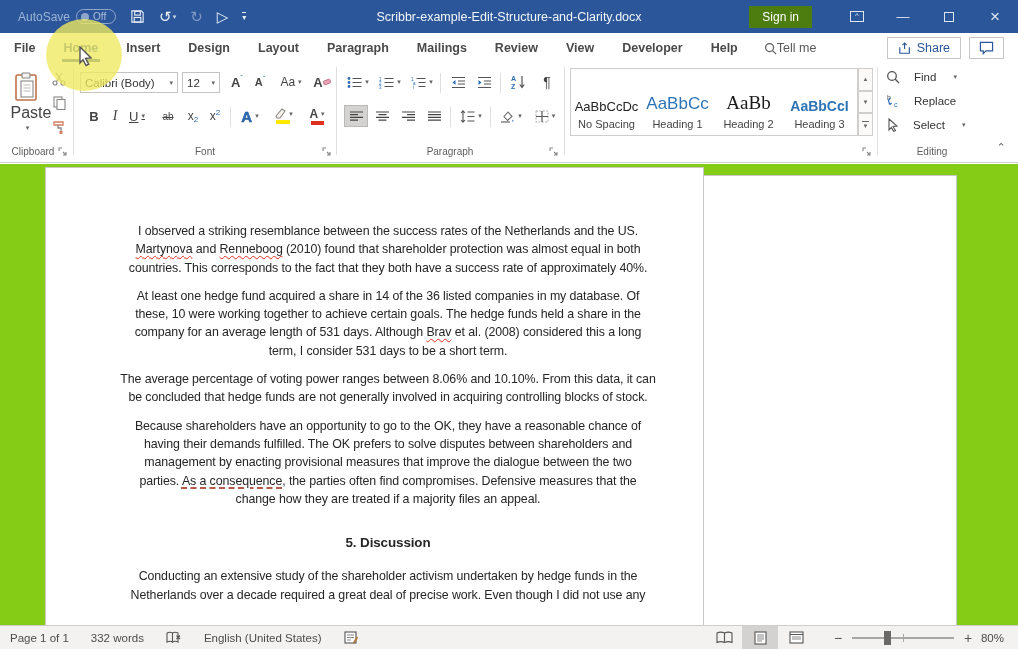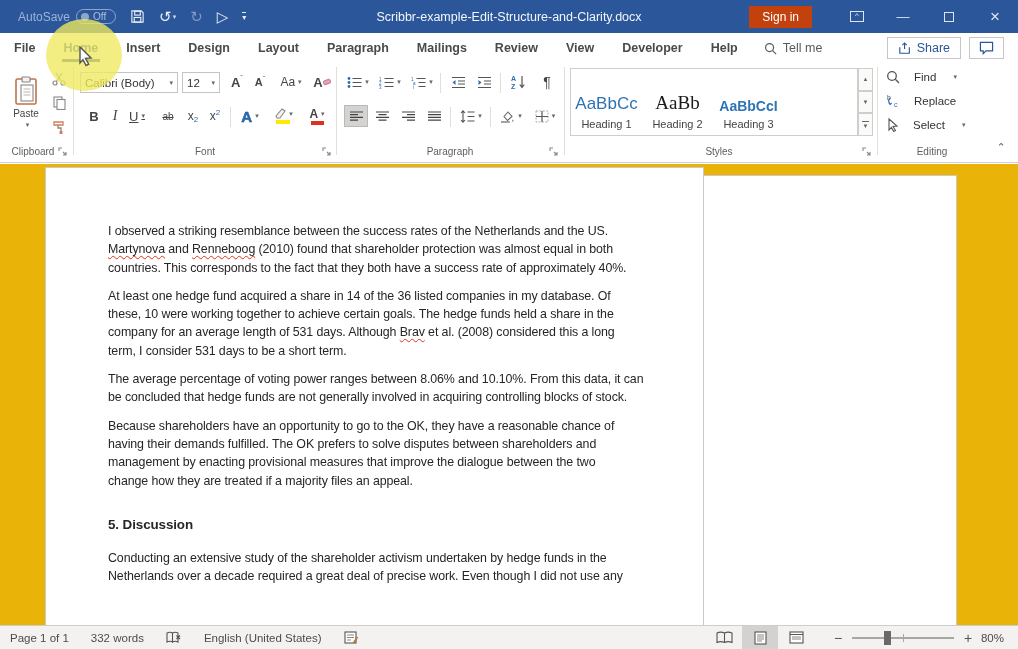--- a/index.html
+++ b/index.html
@@ -11,31 +11,31 @@
   .qat { display:flex; align-items:center; gap:14px; padding-left:18px; }
   .autosave { display:flex; align-items:center; gap:6px; color:#9db3d6; }
   .as-pill { width:40px; height:15px; border:1px solid #8fa6cc; border-radius:8px; display:flex; align-items:center; padding:0 4px; gap:4px; color:#aebfdd; font-size:10px; }
   .as-dot { width:8px; height:8px; border-radius:50%; background:#8fa6cc; }
   .qat-ic { color:#e8edf6; font-size:15px; line-height:1; display:flex; align-items:center; }
   .dim { color:#7f97c2; }
   .caret-sm { font-size:7px; margin-left:1px; color:#cdd8ea; }
   .qat-custom { border-top:1.5px solid #e8edf6; font-size:8px; line-height:8px; padding-top:1px; color:#e8edf6; }
   #doc-title { position:absolute; left:0; right:0; top:0; height:33px; display:flex; align-items:center; justify-content:center; color:#f2f5fa; font-size:12.5px; pointer-events:none; }
   .tb-right { position:absolute; right:0; top:0; height:33px; display:flex; align-items:center; }
-  .signin { background:#c2410c; color:#fff; font-size:12px; padding:4px 13px; margin-right:22px; cursor:pointer; }
+  .signin { background:#4d7c0f; color:#fff; font-size:12px; padding:4px 13px; margin-right:22px; cursor:pointer; }
   .winbtn { width:46px; height:33px; display:flex; align-items:center; justify-content:center; color:#dfe6f2; font-size:13px; }
   .maxbox { width:10px; height:10px; border:1px solid #dfe6f2; }
   .ribdisp { width:14px; height:11px; border:1px solid #dfe6f2; display:flex; align-items:flex-start; justify-content:center; font-size:8px; line-height:7px; }
 
   
   #tabrow { position:absolute; left:0; top:33px; width:100%; height:30px; background:#fff; display:flex; align-items:center; font-size:12.5px; color:#4a4a4a; }
   .tab { padding:7px 14px; cursor:pointer; position:relative;font-weight:bold; }
   .tab.active { color:#2b579a; }
   .tab.active::after { content:""; position:absolute; left:12px; right:12px; bottom:0; height:3px; background:#2b579a; }
-  .tellme { display:flex; align-items:center; gap:6px; color:#5a5a5a; padding:0 12px; }
+  .tellme { display:flex; align-items:center; color:#5a5a5a; padding:0 12px; }
   .tabrow-spacer { flex:1; }
   .share-btn { display:flex; align-items:center; gap:5px; border:1px solid #c8c6c4; background:#fff; color:#2b579a; font-size:12.5px; padding:3px 10px; margin-right:8px; cursor:pointer; }
   .cmt-btn { border:1px solid #c8c6c4; background:#fff; padding:3px 9px; margin-right:14px; cursor:pointer; display:flex; align-items:center; }
 
   
   #ribbon { position:absolute; left:0; top:63px; width:100%; height:100px; background:#fff; border-bottom:1px solid #d2d0ce; }
   .gsep { position:absolute; top:4px; width:1px; height:88px; background:#e1dfdd; }
   .glabel { position:absolute; bottom:5px; font-size:10px; color:#605e5c; text-align:center; }
   .launcher { position:absolute; bottom:5px; width:10px; height:10px; cursor:pointer; }
   .rbtn { position:absolute; display:flex; align-items:center; justify-content:center; color:#444; cursor:pointer; }
@@ -54,21 +54,21 @@
   .p-nospace { font-size:13px; color:#222; }
   .p-h1 { font-size:17px; color:#2e74b5; font-weight:400; }
   .p-h2 { font-size:19px; color:#1a1a1a; font-family:"Liberation Serif",serif; }
   .p-h3 { font-size:14px; color:#2e74b5; font-weight:bold; }
   #styscroll { position:absolute; left:858px; top:5px; width:15px; height:68px; display:flex; flex-direction:column; }
   .sarw { flex:1; border:1px solid #d0cecc; background:#fbfaf9; font-size:6px; color:#666; display:flex; align-items:center; justify-content:center; flex-direction:column; cursor:pointer; }
 
   .edrow { position:absolute; left:886px; display:flex; align-items:center; gap:14px; font-size:11.5px; color:#333; cursor:pointer; }
 
   
-  #canvas { position:absolute; left:0; top:164px; width:100%; height:461px; background:#eab308; overflow:hidden; }
+  #canvas { position:absolute; left:0; top:164px; width:100%; height:461px; background:#84cc16; overflow:hidden;text-align:center; }
   #page { position:absolute; left:45px; top:3px; width:659px; height:470px; background:#fff; border:1px solid #cbc9c7; border-bottom:none; }
   #markup { position:absolute; left:703px; top:11px; width:254px; height:462px; background:#fff; border:1px solid #cbc9c7; border-bottom:none; }
   #doctext { position:absolute; left:62px; top:56px; width:560px; font-size:12.4px; color:#262626; letter-spacing:-0.1px; }
   #doctext .line { height:18.3px; white-space:nowrap; }
   #doctext .blk-p { margin-bottom:10px; }
   #doctext .blk-h { font-weight:bold; font-size:13.4px; margin-top:25px; margin-bottom:16px; }
   .run-spell { text-decoration:underline; text-decoration-style:wavy; text-decoration-color:#e0331f; text-decoration-thickness:1px; text-underline-offset:2px; }
   .run-dash { text-decoration:underline; text-decoration-style:dashed; text-decoration-color:#b35a4a; text-decoration-thickness:1.5px; text-underline-offset:3px; }
 
   
@@ -164,21 +164,21 @@
 
   <div id="ribbon">
 
     <div class="rbtn" style="left:6px; top:5px; width:40px; height:68px; flex-direction:column; gap:2px;">
       <svg class="ic" width="24" height="30" viewBox="0 0 24 30">
           <rect x="2" y="3" width="20" height="25" rx="1.5" fill="none" stroke="#c0724a" stroke-width="1.6"></rect>
           <rect x="8" y="1" width="8" height="5" rx="1" fill="#f3f2f1" stroke="#8a8886" stroke-width="1.2"></rect>
           <rect x="7" y="9" width="12" height="16" fill="#fff" stroke="#8a8886" stroke-width="1.1"></rect>
           <path d="M9.5 13h7M9.5 16h7M9.5 19h7" stroke="#b9b7b5" stroke-width="1"></path>
         </svg>
-      <span style="font-size:10px;">Paste</span>
+      <span style="font-size:16px;padding-left:10px;">Paste</span>
       <span class="cc">▾</span>
     </div>
     <div class="rbtn" style="left:48px; top:6px; width:22px; height:20px;">
       <svg class="ic" width="14" height="14" viewBox="0 0 14 14">
           <circle cx="3" cy="11" r="2" fill="none" stroke="#8a8886" stroke-width="1.2"></circle>
           <circle cx="11" cy="11" r="2" fill="none" stroke="#8a8886" stroke-width="1.2"></circle>
           <path d="M4.5 9.5L10 1M9.5 9.5L4 1" stroke="#8a8886" stroke-width="1.2"></path>
         </svg>
     </div>
     <div class="rbtn" style="left:48px; top:30px; width:22px; height:20px;">
@@ -376,38 +376,41 @@
     <div class="glabel" style="left:337px; width:226px;">Paragraph</div>
     <div class="launcher" style="left:549px;">
         <svg class="ic" width="10" height="10" viewBox="0 0 10 10">
           <path d="M1 4V1h3M5 5l3 3M8 5v3H5" fill="none" stroke="#8a8886" stroke-width="1.1"></path>
         </svg>
       </div>
     <div class="gsep" style="left:564px;"></div>
 
     <div id="stylegal">
       <div class="stylecell">
+        <span class="sprev p-nospace">AaBbCcDc</span>
+        <span class="slab">No Spacing</span>
+      </div>
+      <div class="stylecell">
         <span class="sprev p-h1">AaBbCc</span>
         <span class="slab">Heading 1</span>
       </div>
       <div class="stylecell">
         <span class="sprev p-h2">AaBb</span>
         <span class="slab">Heading 2</span>
       </div>
       <div class="stylecell">
         <span class="sprev p-h3">AaBbCcI</span>
         <span class="slab">Heading 3</span>
       </div>
     </div>
     <div id="styscroll">
       <span class="sarw">▲</span>
       <span class="sarw">▼</span>
       <span class="sarw"><span style="width:7px; border-top:1px solid #666; margin-bottom:1px;"></span>▼</span>
     </div>
-    <div class="glabel" style="left:564px; width:310px;">Styles</div>
     <div class="launcher" style="left:862px;">
         <svg class="ic" width="10" height="10" viewBox="0 0 10 10">
           <path d="M1 4V1h3M5 5l3 3M8 5v3H5" fill="none" stroke="#8a8886" stroke-width="1.1"></path>
         </svg>
       </div>
     <div class="gsep" style="left:877px;"></div>
 
     <div class="edrow" style="top:7px;">
       <svg class="ic" width="14" height="14" viewBox="0 0 14 14">
           <circle cx="6" cy="6" r="4.3" fill="none" stroke="#555" stroke-width="1.3"></circle>
@@ -451,20 +454,21 @@
             <div class="line"><span>term, I consider 531 days to be a short term.</span></div>
           </div>
           <div class="blk-p">
             <div class="line"><span>The average percentage of voting power ranges between 8.06% and 10.10%. From this data, it can</span></div>
             <div class="line"><span>be concluded that hedge funds are not generally involved in acquiring controlling blocks of stock.</span></div>
           </div>
           <div class="blk-p">
             <div class="line"><span>Because shareholders have an opportunity to go to the OK, they have a reasonable chance of</span></div>
             <div class="line"><span>having their demands fulfilled. The OK prefers to solve disputes between shareholders and</span></div>
             <div class="line"><span>management by enacting provisional measures that improve the dialogue between the two</span></div>
+            <div class="line"><span>parties. </span><span class="run-dash">As a consequence</span><span>, the parties often find compromises. Defensive measures that the</span></div>
             <div class="line"><span>change how they are treated if a majority files an appeal.</span></div>
           </div>
           <div class="blk-h">
             <div class="line"><span>5. Discussion</span></div>
           </div>
           <div class="blk-p">
             <div class="line"><span>Conducting an extensive study of the shareholder activism undertaken by hedge funds in the</span></div>
             <div class="line"><span>Netherlands over a decade required a great deal of precise work. Even though I did not use any</span></div>
           </div>
         </div>

